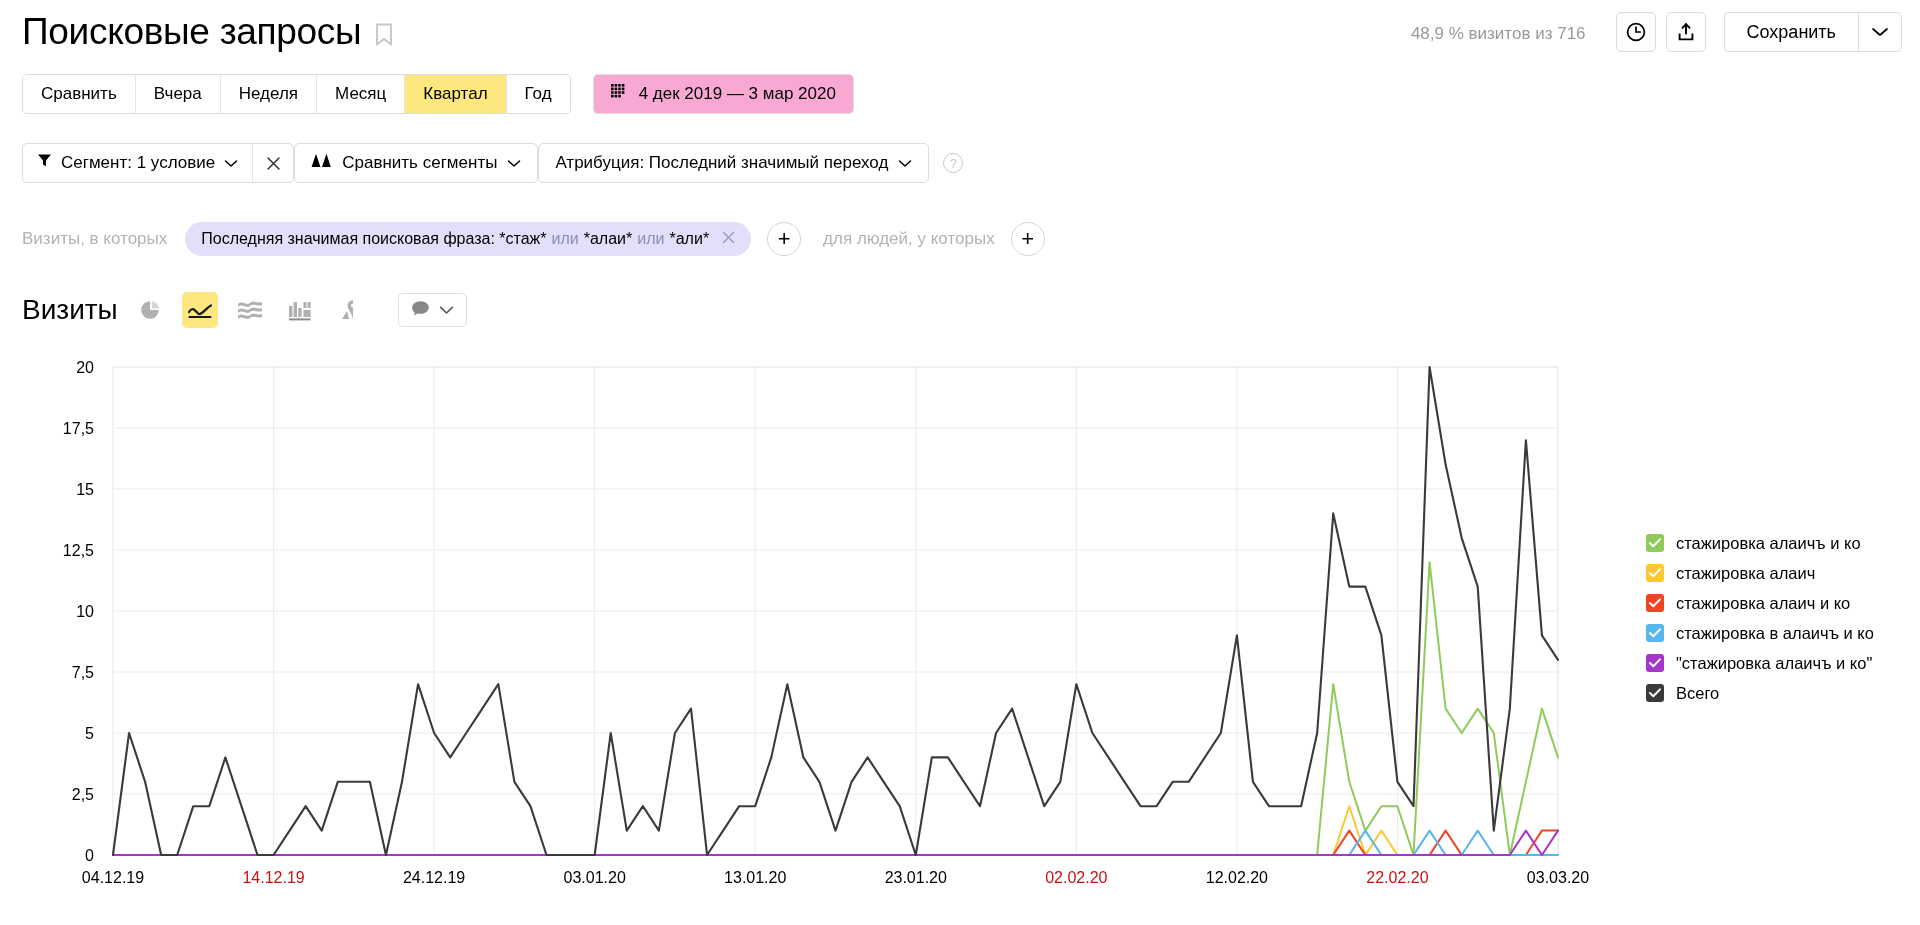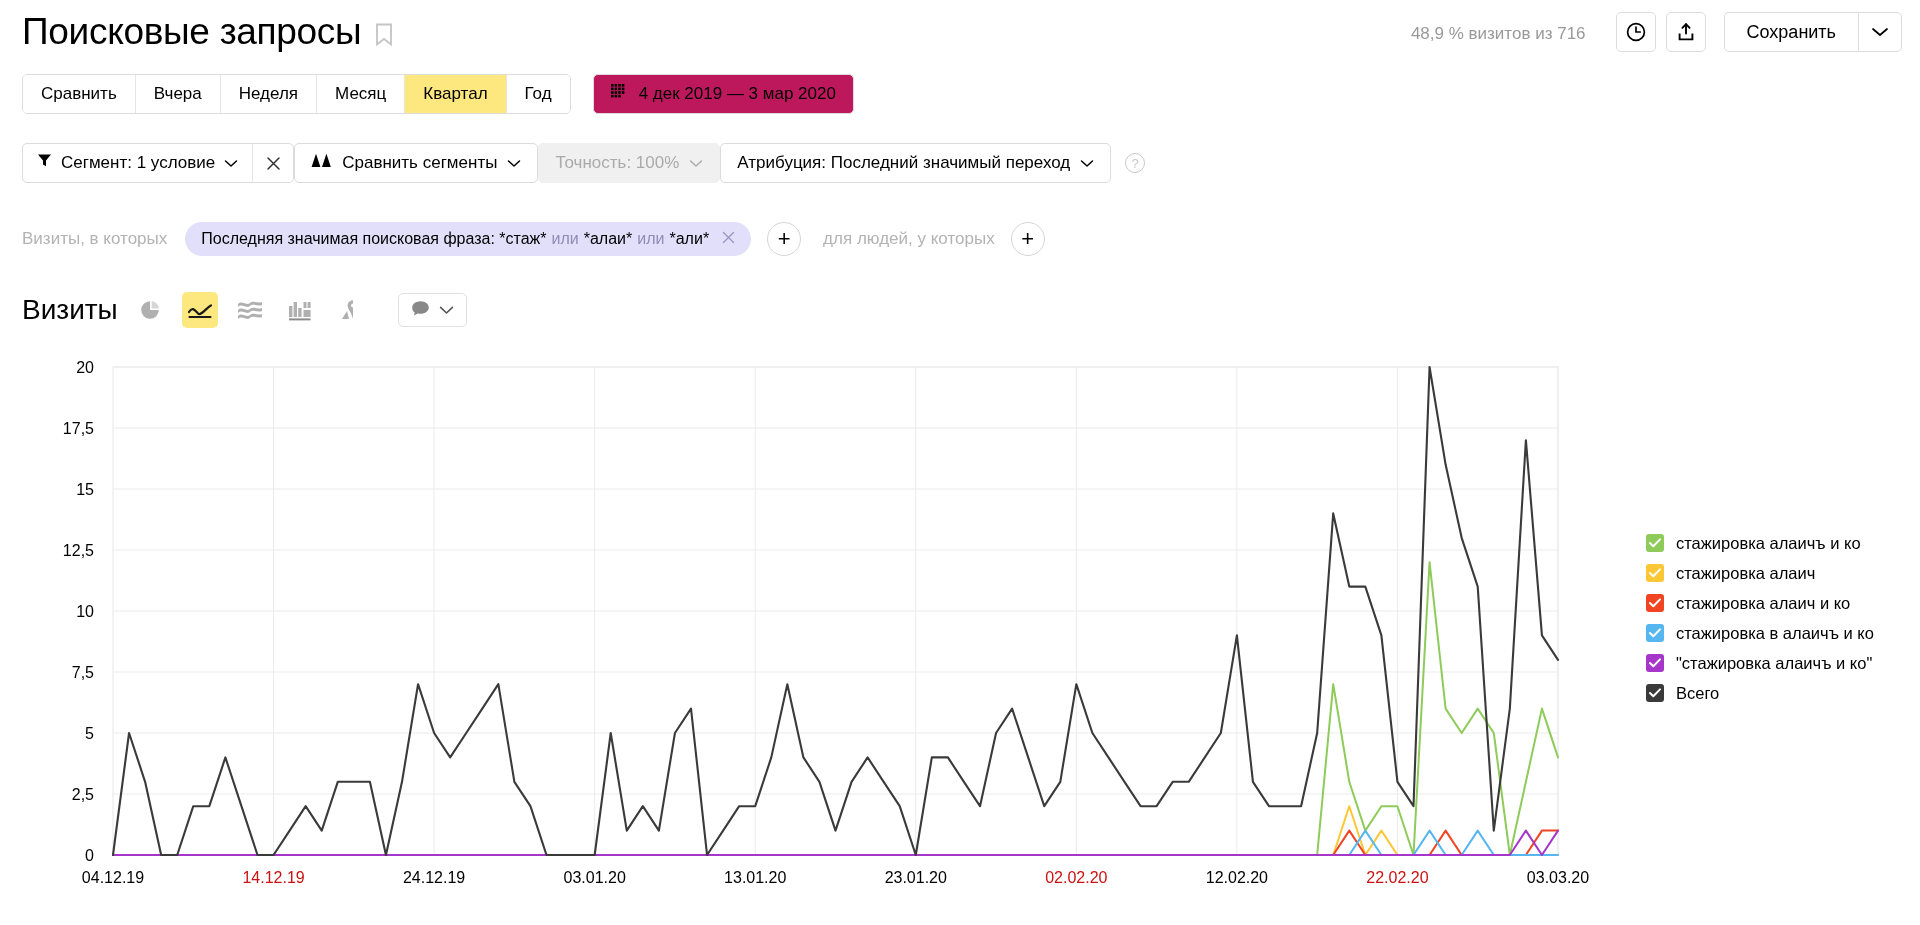--- a/index.html
+++ b/index.html
@@ -52,21 +52,21 @@
   .seg-group { display: flex; border: 1px solid #dcdcdc; border-radius: 5px; overflow: hidden; background:#fff; }
   .seg-item {
     height: 38px; padding: 0 18px; display: flex; align-items: center; justify-content: center;
     font-size: 17px; color: #000; cursor: pointer; border-right: 1px solid #e6e6e6;
     background: #fff; white-space: nowrap;
   }
   .seg-item:last-child { border-right: none; }
   .seg-item.active { background: #fde87f; }
   .pill-btn {
     height: 40px; padding: 0 17px; border: 1px solid #dcdcdc; border-radius: 5px;
-    background: #be185d; display: flex; align-items: center; gap: 11px;
+    background: #f9a8d4; display: flex; align-items: center; gap: 11px;
     font-size: 17px; color: #000; cursor: pointer; margin-left: 22px; white-space: nowrap;
   }
 
   
   .filters-row { position: absolute; left: 22px; top: 143px; display: flex; align-items: center; }
   .segbtn-group { display: flex; border: 1px solid #dcdcdc; border-radius: 5px; background: #fff; overflow: hidden; }
   .segbtn-main {
     height: 38px; padding: 0 14px; display: flex; align-items: center; gap: 9px;
     font-size: 17px; cursor: pointer; border-right: 1px solid #e6e6e6; white-space: nowrap;
   }
@@ -234,28 +234,20 @@
       <span>
         <svg width="21" height="15" viewBox="0 0 21 15">
             <path d="M5 0.8 9.4 14H0.6z" fill="#000"></path>
             <path d="M15.4 0.8 19.8 14h-8.8z" fill="#000"></path>
           </svg>
       </span>
       <span>Сравнить сегменты</span>
       <span class="caret">
         <svg width="14" height="9" viewBox="0 0 14 9">
             <path d="M1.5 2 7 7l5.5-5" fill="none" stroke="#000" stroke-width="1.5" stroke-linecap="round" stroke-linejoin="round"></path>
-          </svg>
-      </span>
-    </div>
-    <div class="plain-btn disabled">
-      <span>Точность: 100%</span>
-      <span class="caret">
-        <svg width="14" height="9" viewBox="0 0 14 9">
-            <path d="M1.5 2 7 7l5.5-5" fill="none" stroke="#aaa" stroke-width="1.5" stroke-linecap="round" stroke-linejoin="round"></path>
           </svg>
       </span>
     </div>
     <div class="plain-btn">
       <span>Атрибуция: Последний значимый переход</span>
       <span class="caret">
         <svg width="14" height="9" viewBox="0 0 14 9">
             <path d="M1.5 2 7 7l5.5-5" fill="none" stroke="#000" stroke-width="1.5" stroke-linecap="round" stroke-linejoin="round"></path>
           </svg>
       </span>

